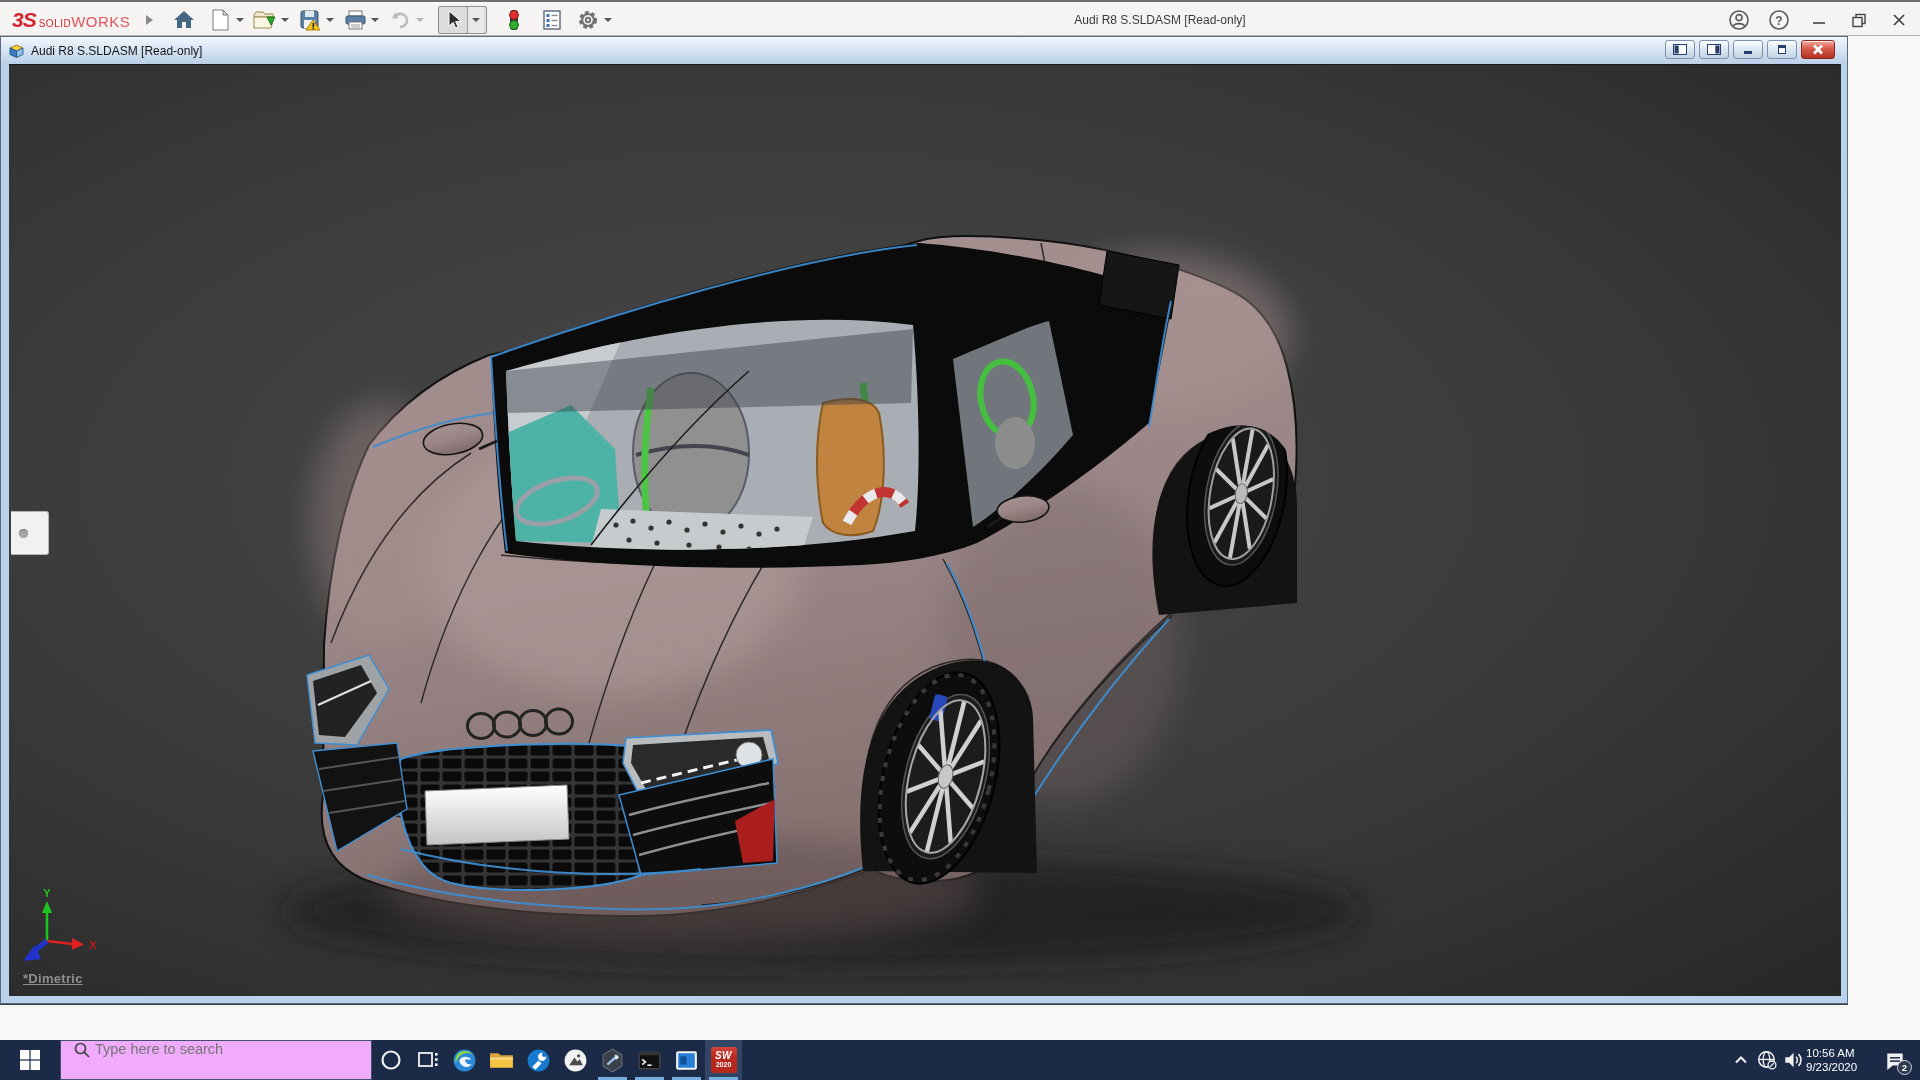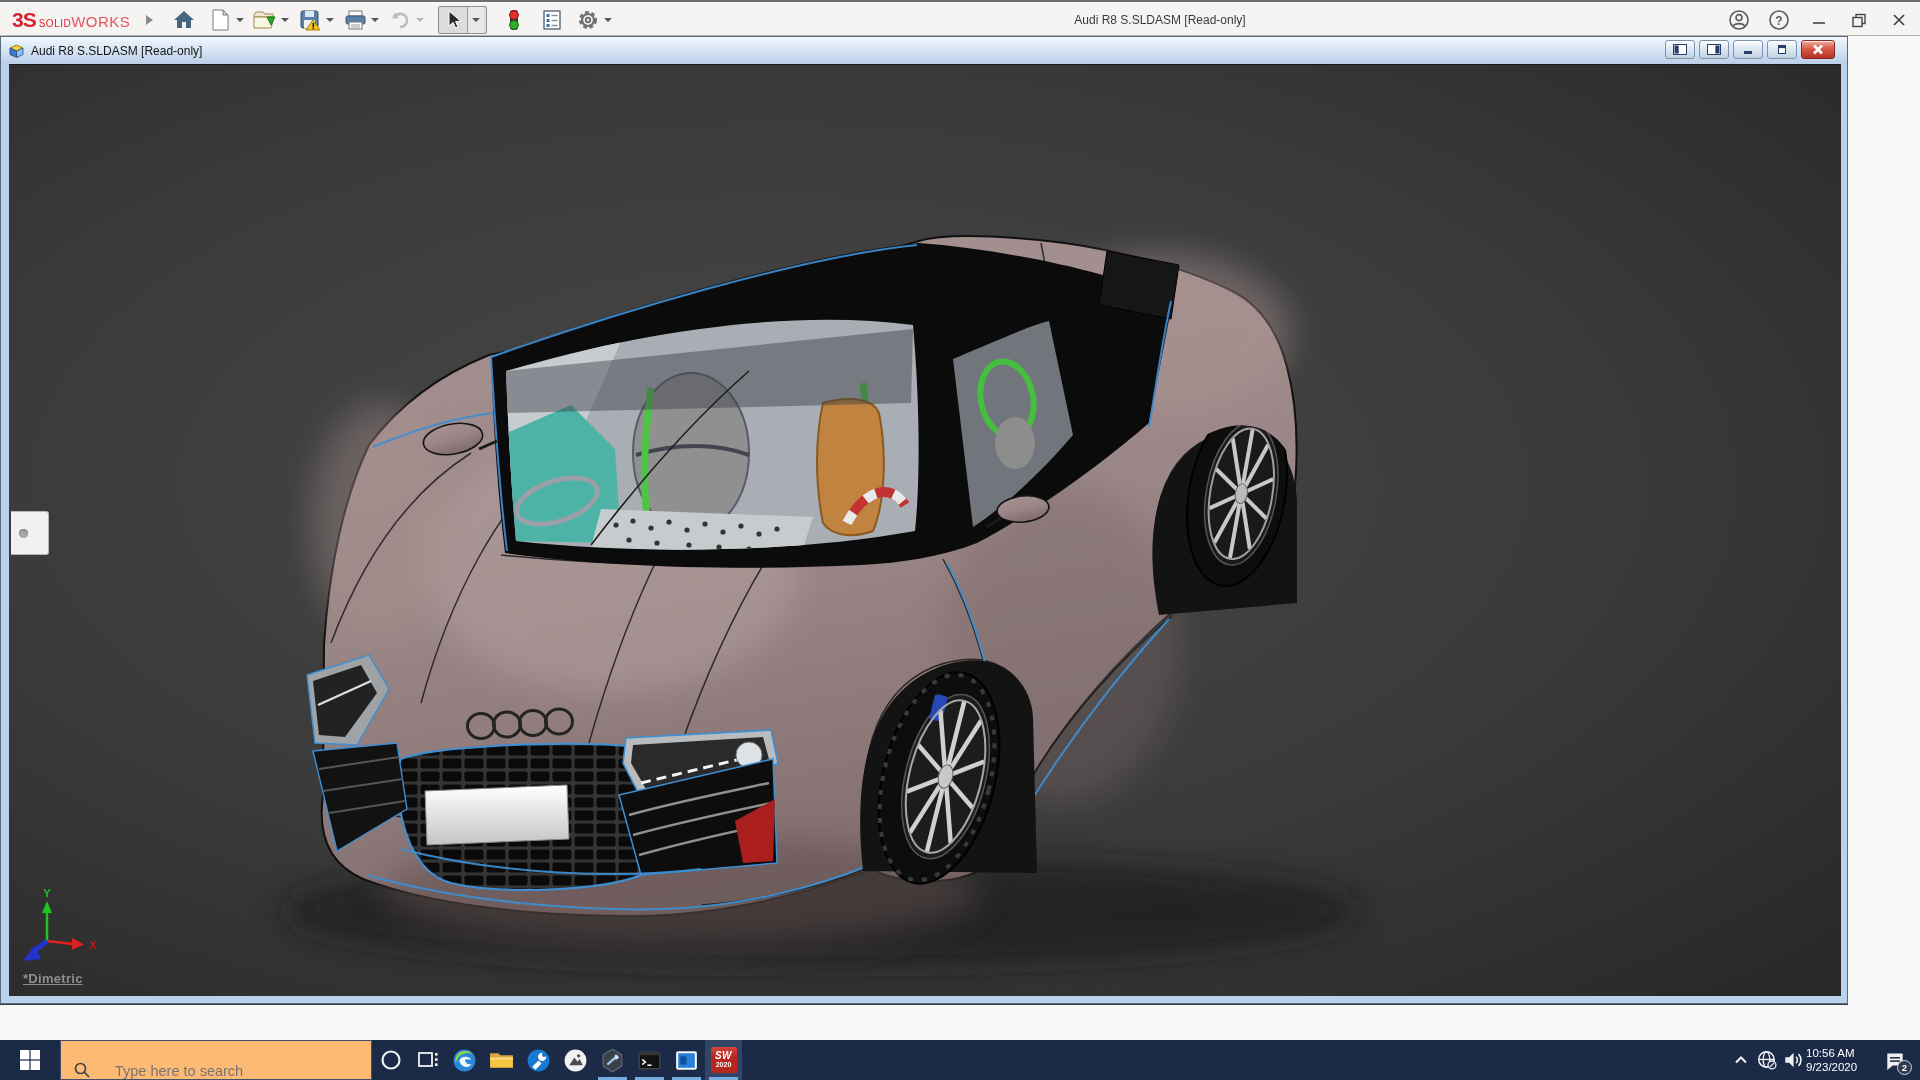--- a/index.html
+++ b/index.html
@@ -4,21 +4,21 @@
 <style>
   * { box-sizing: border-box; margin: 0; padding: 0; }
   html,body { width:1920px; height:1080px; overflow:hidden; }
   body { font-family:"Liberation Sans", sans-serif; background:#f8f8f8; position:relative; }
   .screen { position:absolute; inset:0; background:#f8f8f8; border-top:2px solid #6e6e6e; }
 
   
   .topbar { position:absolute; left:0; top:2px; width:1920px; height:32px;
             background:#f5f4f2; border-bottom:1px solid #b5b3b0; display:flex; align-items:center; }
   .brand { display:flex; align-items:baseline; margin-left:12px; color:#d6232e; white-space:nowrap; }
-  .brand-mark { font-weight:bold; font-size:21px; margin-right:3px; letter-spacing:-1px;}
+  .brand-mark { font-style:italic; font-weight:bold; font-size:21px; margin-right:3px; letter-spacing:-1px;}
   .brand-solid { font-weight:normal; font-size:10px; letter-spacing:.5px;}
   .brand-works { font-weight:normal; font-size:15px; letter-spacing:.5px; color:#e2555e;}
   .flyout-arrow { width:0; height:0; border-left:7px solid #8a8a8a; border-top:5px solid transparent; border-bottom:5px solid transparent; margin:0 18px 0 16px; }
   .tbtn { width:26px; height:26px; display:flex; align-items:center; justify-content:center; border-radius:2px; }
   .tbtn svg { display:block; }
   .caret { width:0; height:0; border-top:4px solid #555; border-left:4px solid transparent; border-right:4px solid transparent; margin:0 8px 0 3px; }
   .tgroup { display:flex; align-items:center; }
   .sel-box { display:flex; align-items:center; border:1px solid #8f8f8f; background:#dcdcdc; border-radius:2px; height:28px; padding:0 2px; margin-left:6px;}
   .sel-box .caret-seg { border-left:1px solid #9a9a9a; height:26px; display:flex; align-items:center; padding:0 4px; background:#e8e8e8;}
   .sel-box .caret-seg .caret { margin:0; }
@@ -46,21 +46,21 @@
   .viewport svg.model { position:absolute; inset:0; }
   .left-tab { position:absolute; left:2px; top:446px; width:38px; height:44px; background:#f1f1f1;
       border:1px solid #b5b5b5; border-left:none; border-radius:0 3px 3px 0; }
   .left-tab .dot { position:absolute; left:8px; top:17px; width:9px; height:9px; border-radius:50%;
       background:#a8a8a8; box-shadow: inset 0 1px 2px #777; }
   .orient-label { position:absolute; left:14px; top:906px; font-size:13px; font-weight:bold; color:#8e8e8e; letter-spacing:.3px;text-decoration:underline;}
 
   
   .taskbar { position:absolute; left:0; bottom:0; width:1920px; height:40px; background:#1b2a47; display:flex; align-items:stretch; }
   .start-btn { width:60px; display:flex; align-items:center; justify-content:center; }
-  .search-box { width:312px; margin:0; background:#fdba74; border:1px solid #44506b; display:flex; align-items:flex-end; padding-left:12px; gap:24px;}
+  .search-box { width:312px; margin:0; background:#f0abfc; border:1px solid #44506b; display:flex; align-items:flex-start; padding-left:12px; gap:4px;}
   .search-box input { border:none; outline:none; background:transparent; font-size:14.5px; color:#444; width:240px; font-family:"Liberation Sans",sans-serif;}
   .tb-slot { width:37px; display:flex; align-items:center; justify-content:center; position:relative; }
   .tb-slot .runline { position:absolute; bottom:0; left:4px; right:4px; height:3px; background:#76aee0; }
   .tb-slot.active { background:rgba(130,170,220,.22); }
   .sw-icon { width:26px; height:26px; background:linear-gradient(#d4453a,#b6271d 40%); border-radius:2px; position:relative;
              display:flex; flex-direction:column; align-items:center; justify-content:center; }
   .sw-letters { color:#fff; font-weight:bold; font-size:10px; font-style:italic; line-height:10px; letter-spacing:.5px;}
   .sw-year { color:#fff; font-weight:bold; font-size:7px; line-height:8px; }
   .tray { margin-left:auto; display:flex; align-items:center; padding-right:6px; }
   .tray-icon { width:26px; height:40px; display:flex; align-items:center; justify-content:center; }

